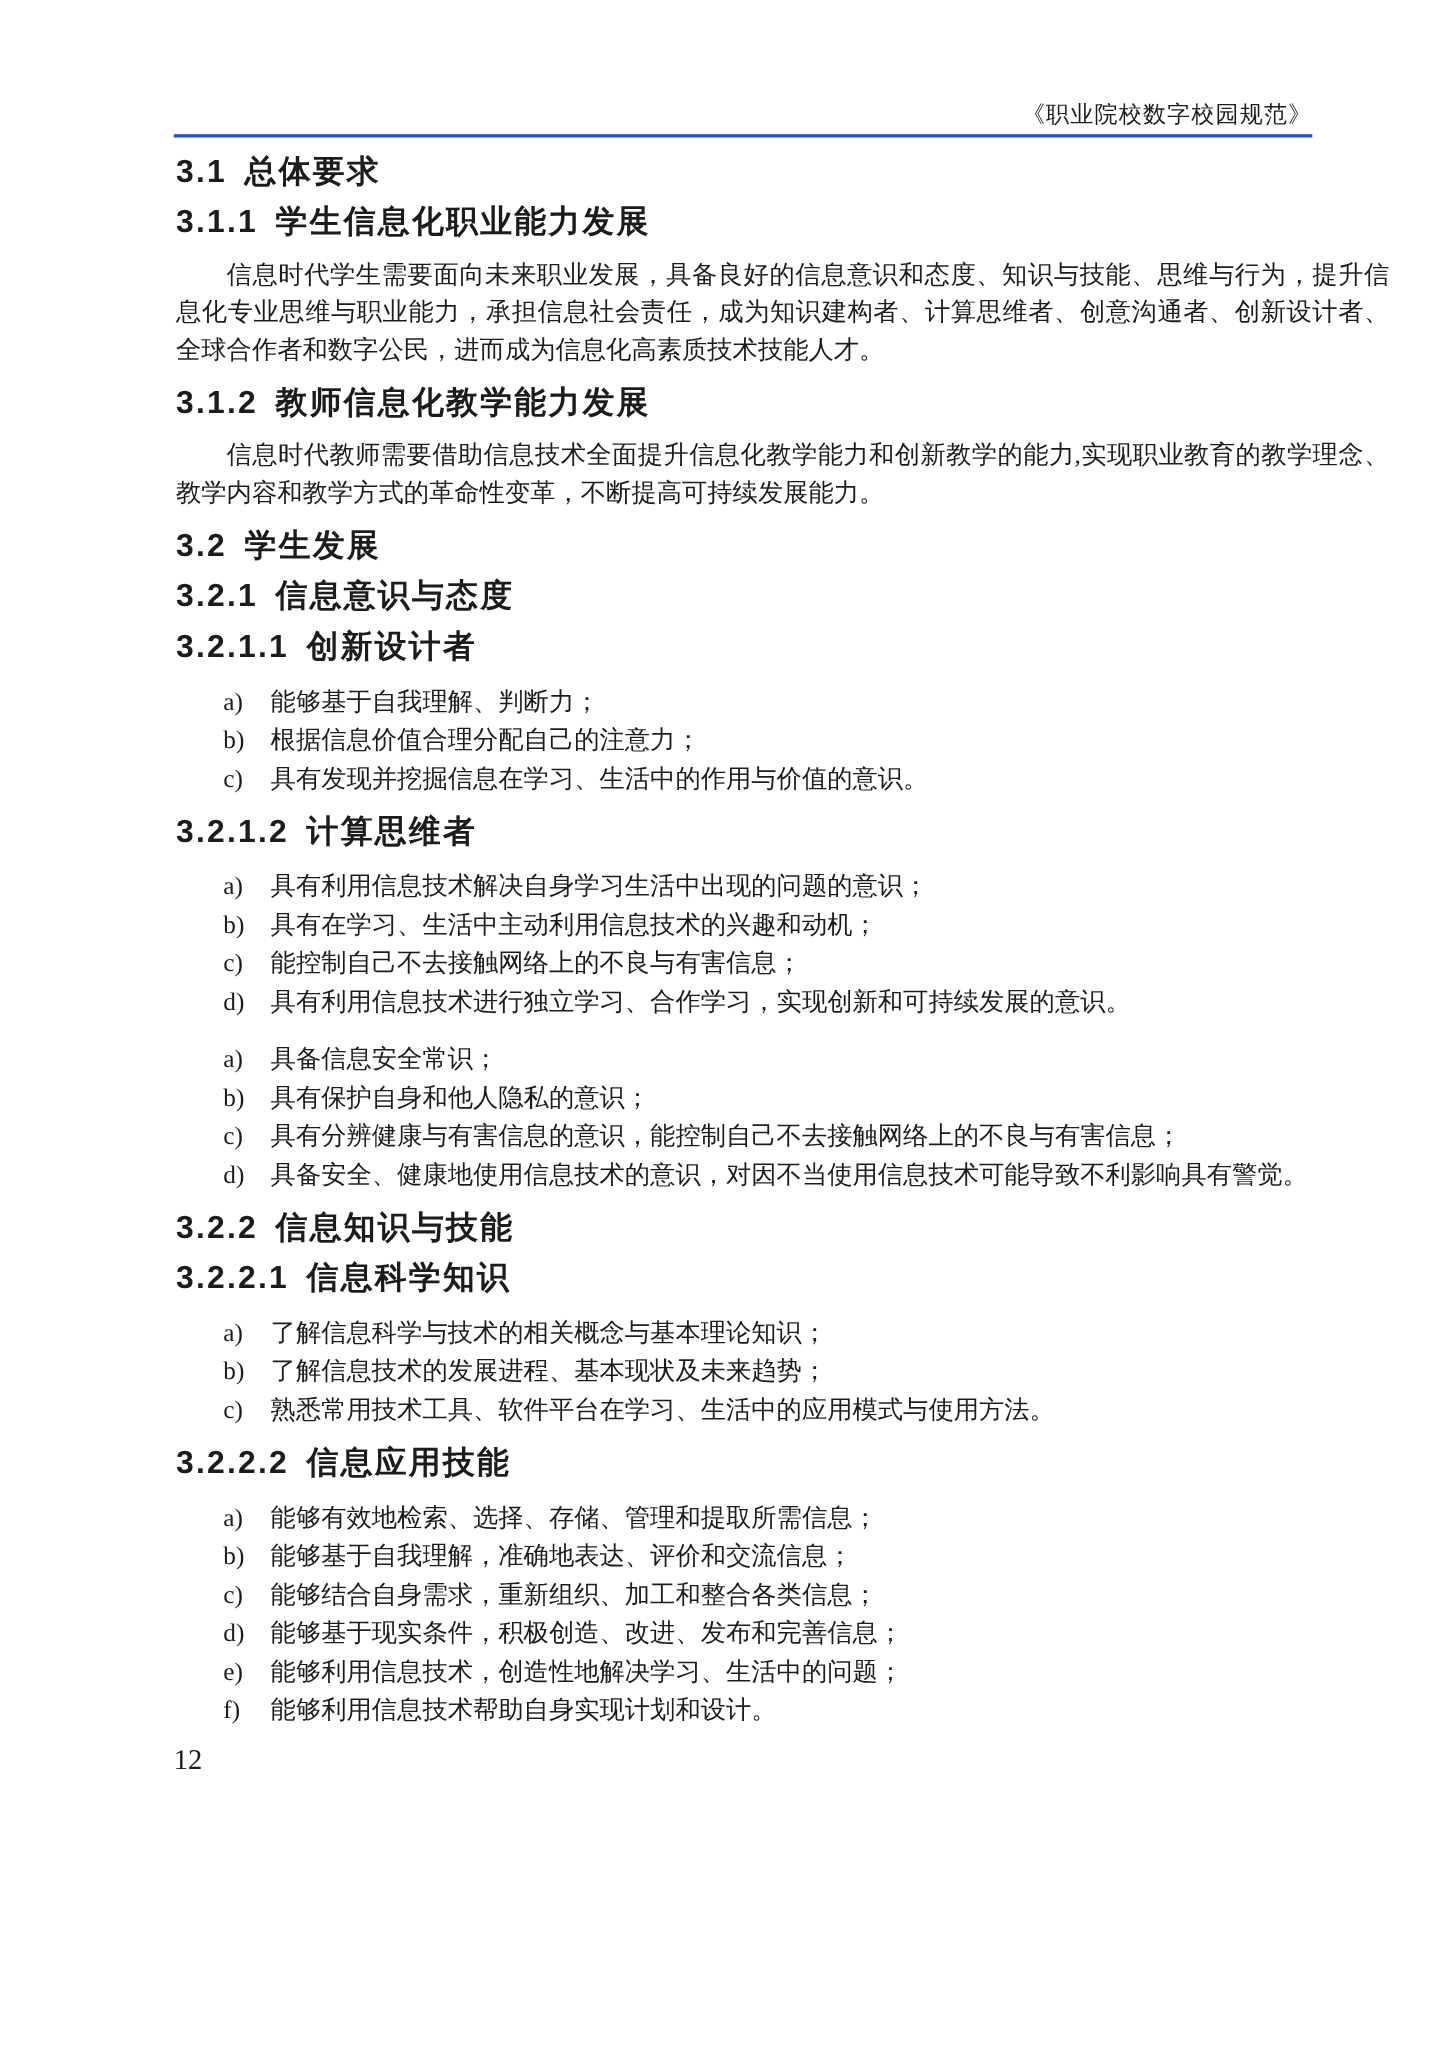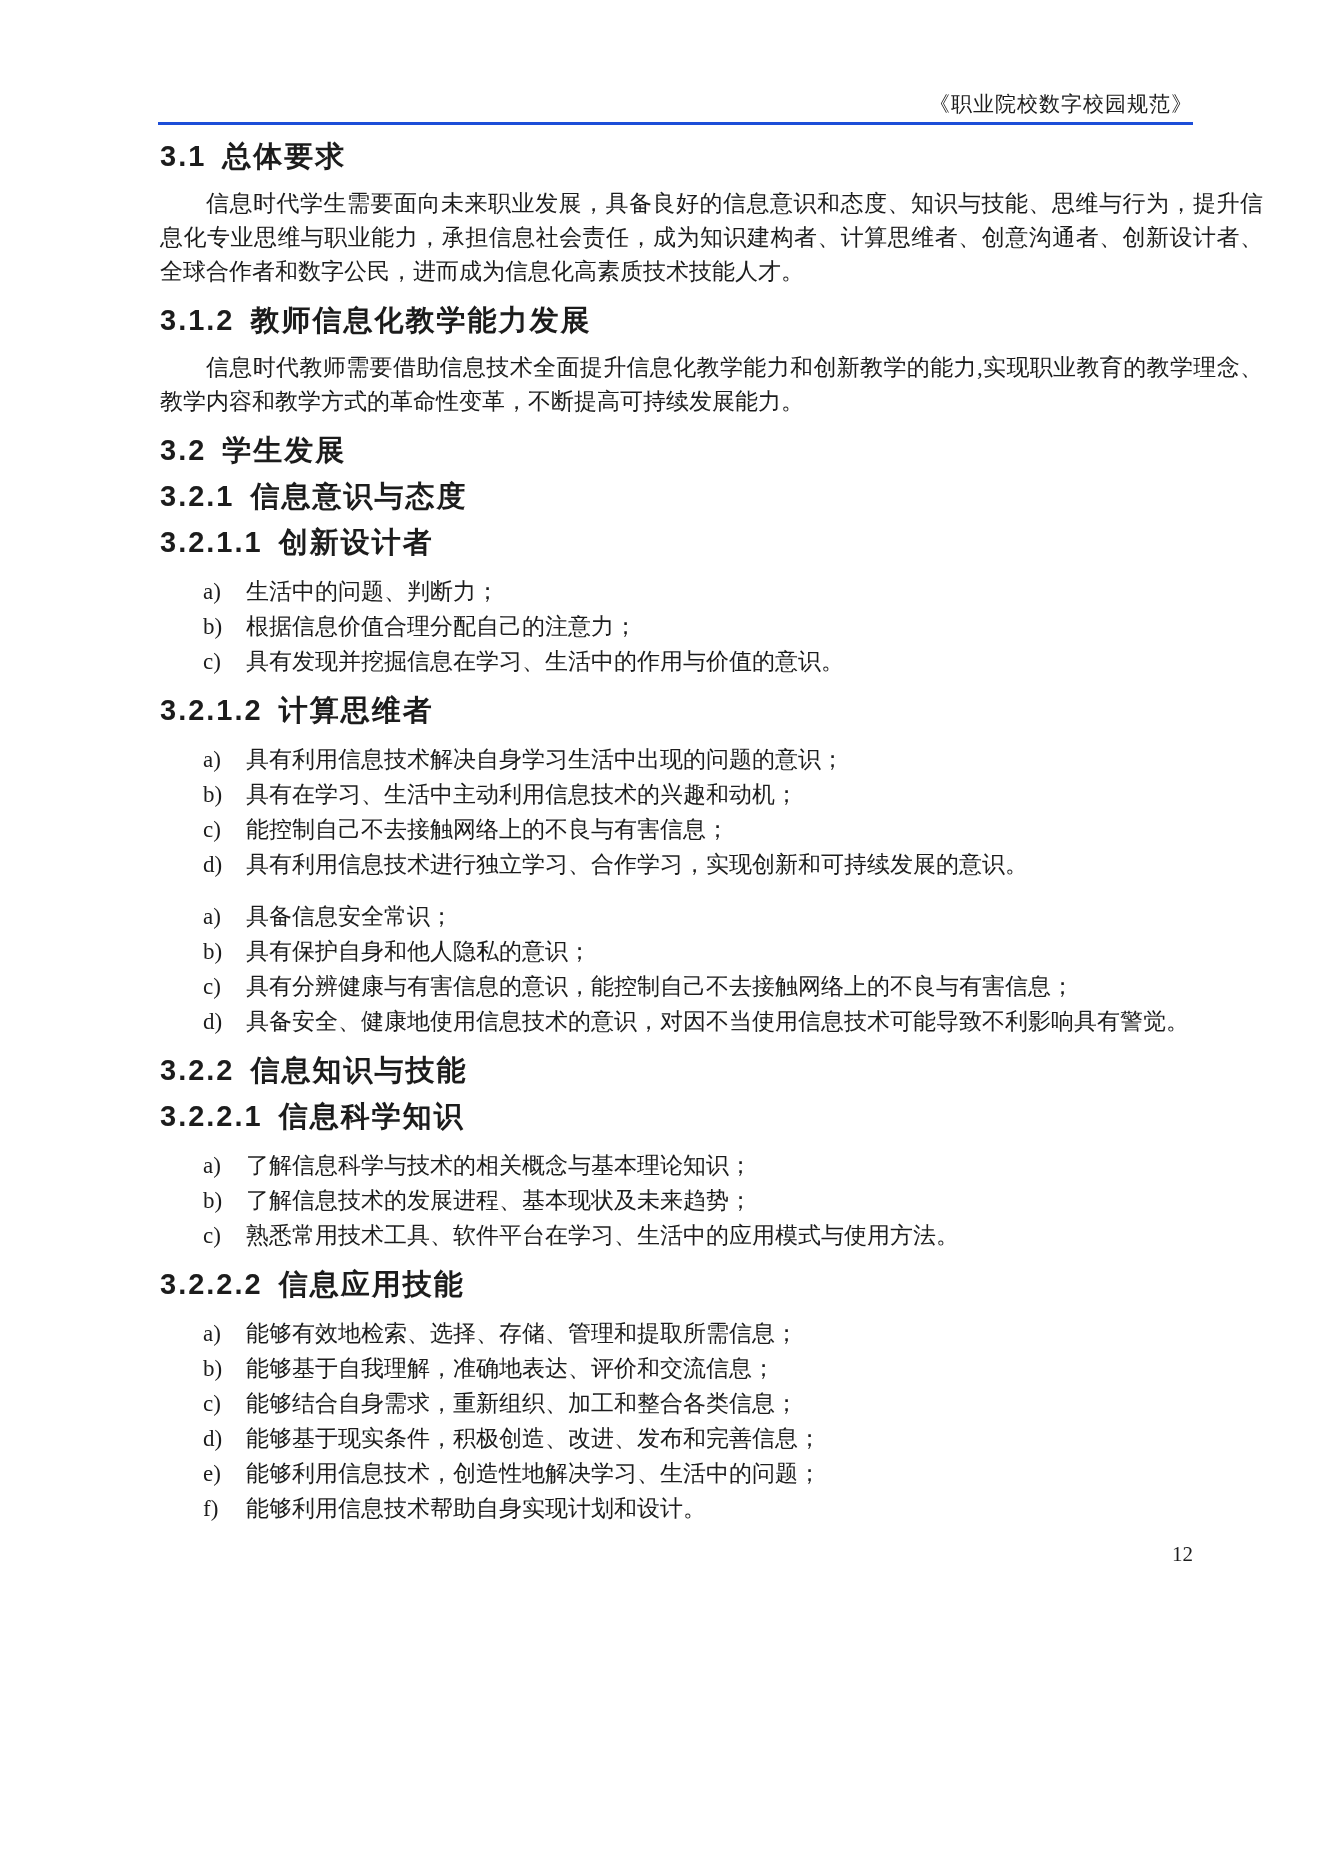--- a/index.html
+++ b/index.html
@@ -47,46 +47,47 @@
     line-height:34px;
     text-align:justify;
     text-indent:46px;
   }
   .list { margin-top:17px; margin-left:43px; line-height:35px; }
   .item { display:flex; }
   .item .marker { flex:0 0 43px; width:43px; }
   .item .itext { flex:1; }
   .doc-footer {
     margin:16px 130px 0 158px;
-    text-align:right;
+    text-align:left;
     font-family:"Liberation Serif", serif;
-    font-size:21px;
+    font-size:26px;
     line-height:24px;
   }
 </style>
 </head>
 <body>
 
 <div class="page">
   <div class="doc-header">
     <span>《职业院校数字校园规范》</span>
   </div>
 
   <div class="doc-body" id="blocks">
       <div class="heading h2"><span class="num">3.1</span><span class="ttl">总体要求</span></div>
+      <div class="heading h3"><span class="num">3.1.1</span><span class="ttl">学生信息化职业能力发展</span></div>
       <div class="para">信息时代学生需要面向未来职业发展，具备良好的信息意识和态度、知识与技能、思维与行为，提升信息化专业思维与职业能力，承担信息社会责任，成为知识建构者、计算思维者、创意沟通者、创新设计者、全球合作者和数字公民，进而成为信息化高素质技术技能人才。</div>
       <div class="heading h3"><span class="num">3.1.2</span><span class="ttl">教师信息化教学能力发展</span></div>
       <div class="para">信息时代教师需要借助信息技术全面提升信息化教学能力和创新教学的能力,实现职业教育的教学理念、教学内容和教学方式的革命性变革，不断提高可持续发展能力。</div>
       <div class="heading h2"><span class="num">3.2</span><span class="ttl">学生发展</span></div>
       <div class="heading h3"><span class="num">3.2.1</span><span class="ttl">信息意识与态度</span></div>
       <div class="heading h4"><span class="num">3.2.1.1</span><span class="ttl">创新设计者</span></div>
       <div class="list">
         <div class="item">
           <span class="marker">a)</span>
-          <span class="itext">生活中的问题、判断力；</span>
+          <span class="itext">能够基于自我理解、判断力；</span>
         </div>
         <div class="item">
           <span class="marker">b)</span>
           <span class="itext">根据信息价值合理分配自己的注意力；</span>
         </div>
         <div class="item">
           <span class="marker">c)</span>
           <span class="itext">具有发现并挖掘信息在学习、生活中的作用与价值的意识。</span>
         </div>
       </div>

